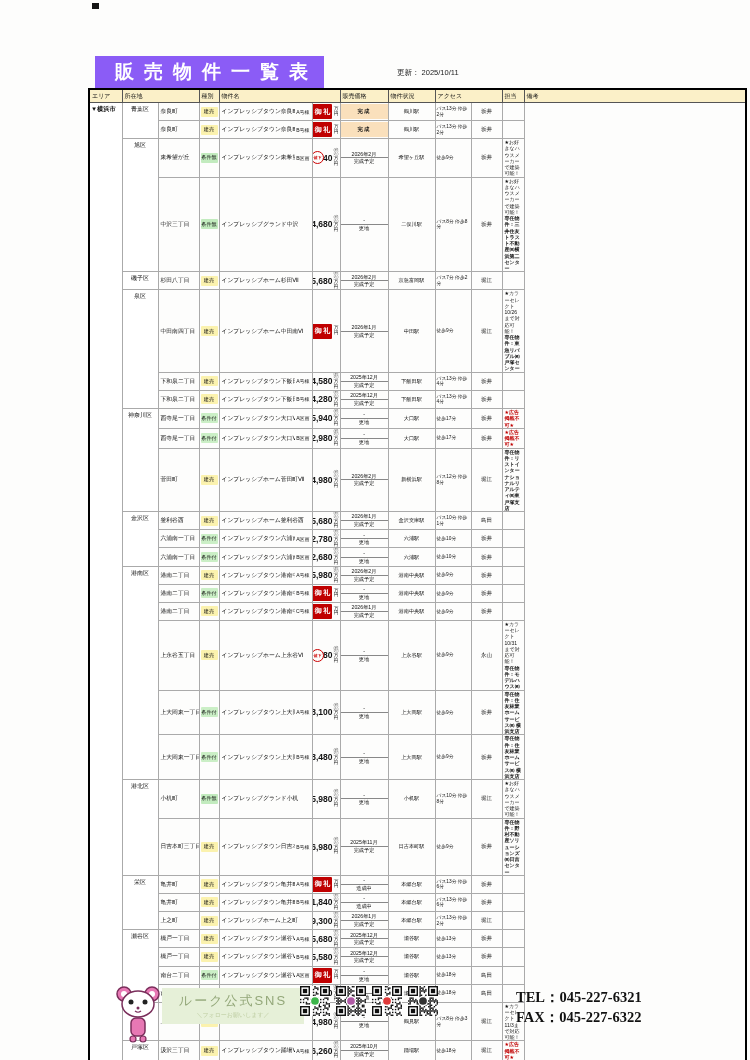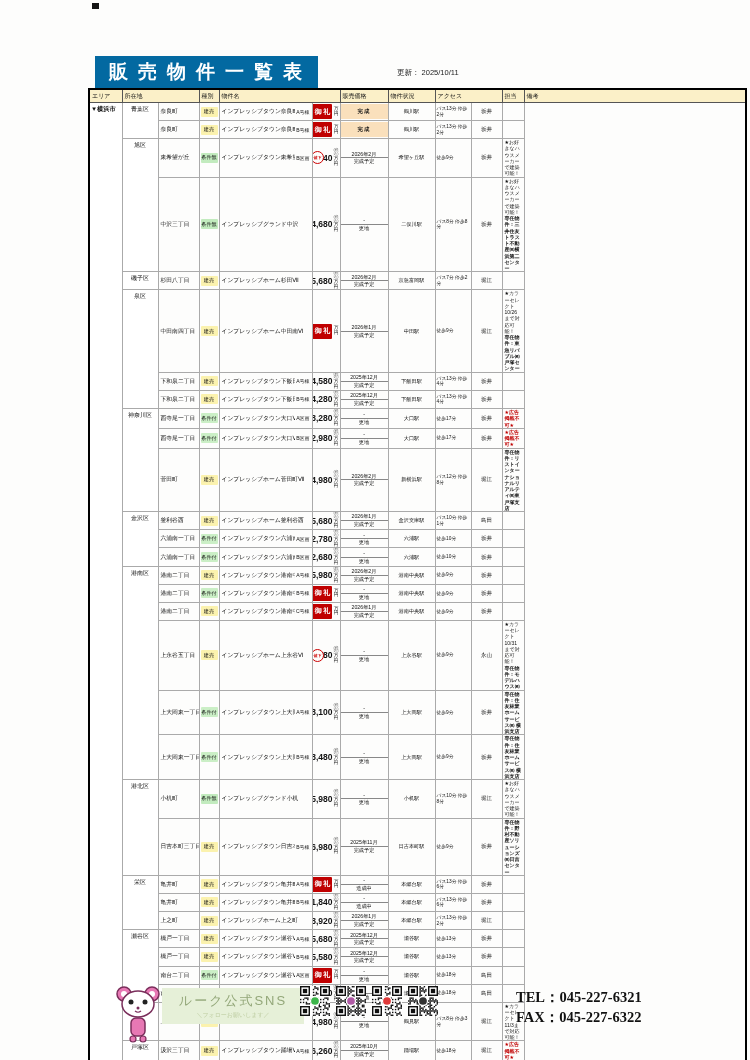--- a/index.html
+++ b/index.html
@@ -1,21 +1,21 @@
 <!DOCTYPE html>
 <html><head>
 <meta charset="utf-8">
 <style>
   html,body{margin:0;padding:0;}
   body{width:750px;height:1060px;background:#fdfdfc;position:relative;overflow:hidden;
        font-family:"Liberation Sans","DejaVu Sans",sans-serif;color:#111;}
   .artifact{position:absolute;left:92px;top:3px;width:7px;height:6px;background:#151515;}
-  .title-box{position:absolute;left:95px;top:56px;background:#0369a1;color:#fff;
+  .title-box{position:absolute;left:95px;top:56px;background:#8b5cf6;color:#fff;
        font-family:"Liberation Serif","DejaVu Serif",serif;font-weight:bold;
-       font-size:19px;letter-spacing:10px;padding:3px 6px 4px 14px;white-space:nowrap;}
+       font-size:19px;letter-spacing:10px;padding:3px 6px 4px 20px;white-space:nowrap;}
   .updated{position:absolute;left:397px;top:68px;font-size:7.5px;color:#222;}
   table{position:absolute;left:88px;top:88px;width:657px;border-collapse:collapse;
         table-layout:fixed;border:2px solid #000;}
   th{background:#FBF0C8;font-size:6px;font-weight:normal;text-align:left;
      padding:1px 2px;border:1px solid #555;height:10px;overflow:hidden;white-space:nowrap;}
   td{border:1px solid #aaa;padding:0;overflow:hidden;vertical-align:middle;}
   tbody tr{height:14.2px;margin-left:24px;}
   tr.gs td{border-top:1px solid #333;}
   .c-area{font-weight:bold;font-size:6.2px;vertical-align:top;padding:2px 1px 0 1px;background:#fff;}
   .c-ward{font-size:6px;vertical-align:top;text-align:center;padding-top:2px;background:#fff;}
@@ -350,21 +350,21 @@
           <span class="tbadge" style="background: rgb(203, 239, 198);">条件付</span>
         </td>
         <td class="c-name">
           <div class="nwrap">
             <span class="pname">インプレッシブタウン大口Ⅶ</span>
             <span class="punit">A区画</span>
           </div>
         </td>
         <td class="c-price">
           <div class="pw">
-            <b class="pnum">3,280</b>
+            <b class="pnum">5,940</b>
             <span class="yen">
               <i class="tax">(税込)</i>
               <span class="man">万円</span>
             </span>
           </div>
         </td>
         <td class="c-st">
           <div class="st2">
             <div class="sttop">-</div>
             <div class="stbot">更地</div>
@@ -860,21 +860,21 @@
         <td class="c-type">
           <span class="tbadge" style="background: rgb(251, 242, 174);">建売</span>
         </td>
         <td class="c-name">
           <div class="nwrap">
             <span class="pname">インプレッシブホーム上之町</span>
           </div>
         </td>
         <td class="c-price">
           <div class="pw">
-            <b class="pnum">8,920</b>
+            <b class="pnum">9,300</b>
             <span class="yen">
               <i class="tax">(税込)</i>
               <span class="man">万円</span>
             </span>
           </div>
         </td>
         <td class="c-st">
           <div class="st2">
             <div class="sttop">2026年1月</div>
             <div class="stbot">完成予定</div>

